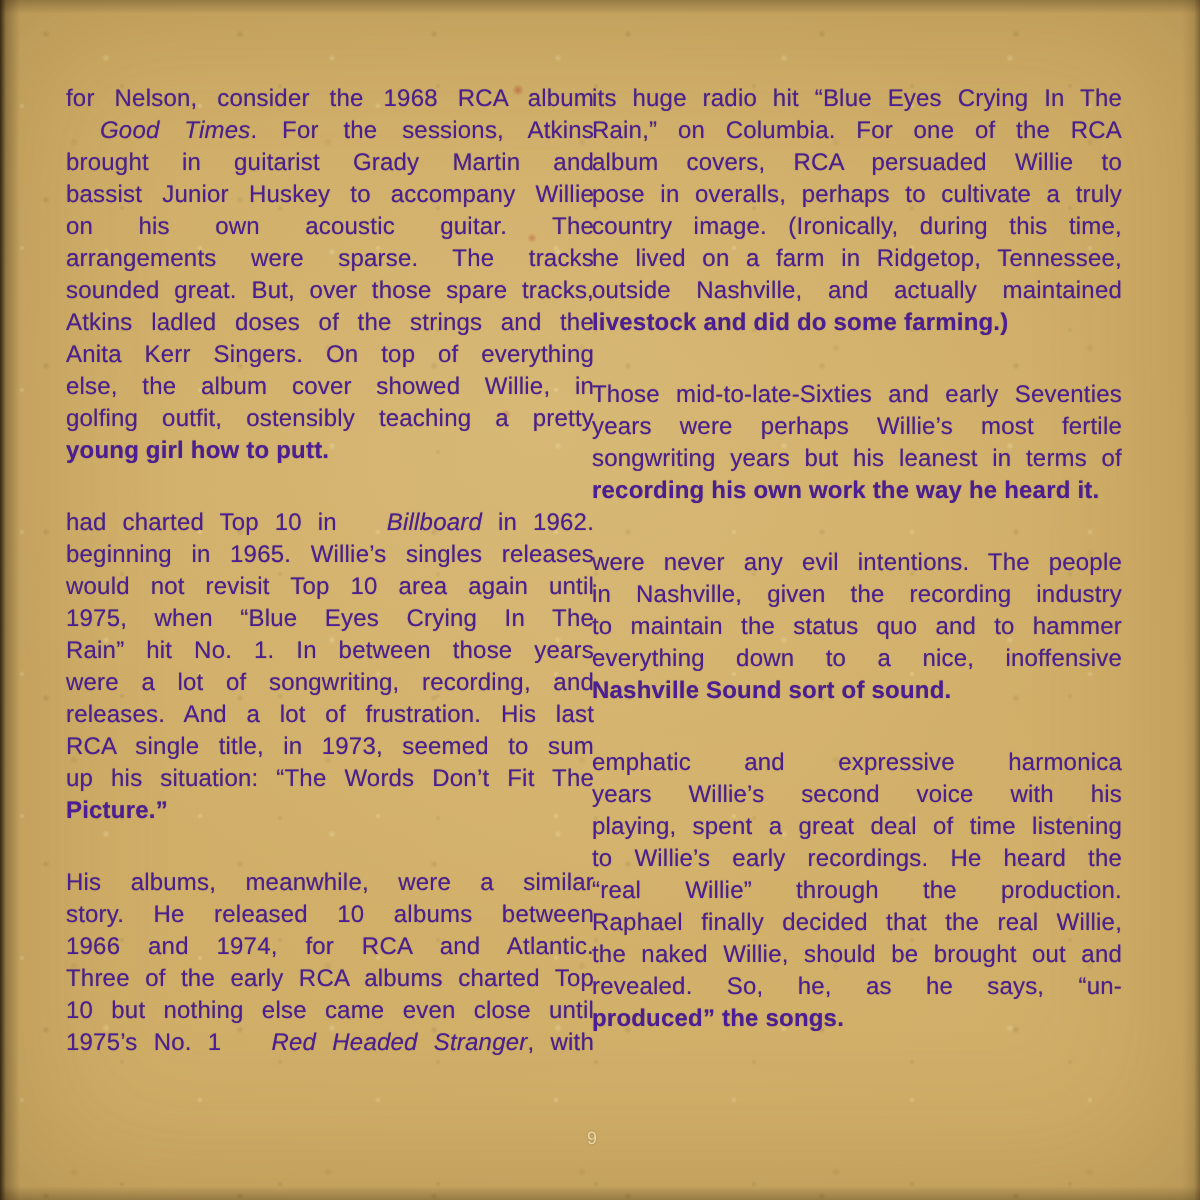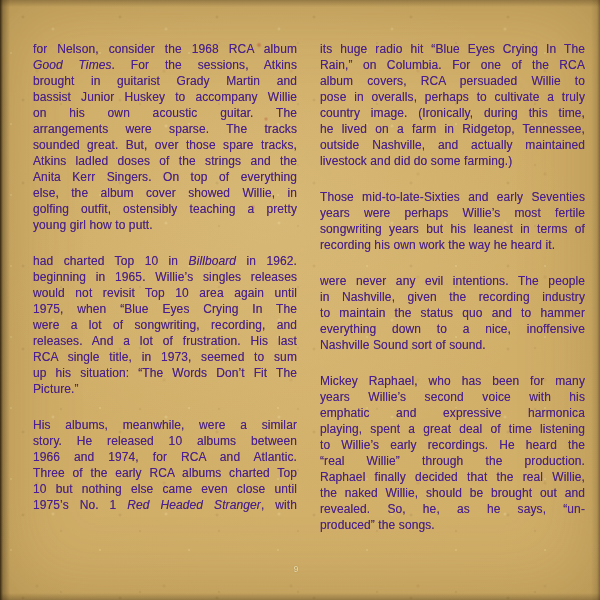--- a/index.html
+++ b/index.html
@@ -44,30 +44,30 @@
   .column {
     position: absolute;
     top: 41px;
     color: #4c1d95;
     font-size: 12px;
     line-height: 16px;
     letter-spacing: 0.1px;
     text-shadow: 0 0 0.5px rgba(85,74,60,0.7);
   }
   .column-left  { left: 33px;  width: 264px; }
-  .column-right { left: 320px; width: 265px; }
+  .column-right { left: 296px; width: 265px; }
   .paragraph { margin: 0 0 20px 0; }
   .line {
     text-align: justify;
     text-align-last: justify;
     height: 16px;
     overflow: hidden;
   }
-  .line.last { text-align-last: left; }
-  .italic { font-style: italic; }
+  .line.last { text-align-last: left; font-weight: bold; }
+  .italic { font-style: italic; margin-left: 17px; }
   .page-number {
     position: absolute;
     left: 287px; top: 564px;
     width: 18px;
     text-align: center;
     font-size: 9px;
     line-height: 11px;
     color: #eadcae;
     text-shadow: 0 0 1px rgba(120,90,40,0.6);
   }
@@ -91,20 +91,21 @@
         <div class="line"><span>Anita Kerr Singers. On top of everything</span></div>
         <div class="line"><span>else, the album cover showed Willie, in</span></div>
         <div class="line"><span>golfing outfit, ostensibly teaching a pretty</span></div>
         <div class="line last"><span>young girl how to putt.</span></div>
       </div>
       <div class="paragraph">
         <div class="line"><span>had charted Top 10 in </span><span class="italic">Billboard</span><span> in 1962.</span></div>
         <div class="line"><span>beginning in 1965. Willie’s singles releases</span></div>
         <div class="line"><span>would not revisit Top 10 area again until</span></div>
         <div class="line"><span>1975, when “Blue Eyes Crying In The</span></div>
+        <div class="line"><span>Rain” hit No. 1. In between those years</span></div>
         <div class="line"><span>were a lot of songwriting, recording, and</span></div>
         <div class="line"><span>releases. And a lot of frustration. His last</span></div>
         <div class="line"><span>RCA single title, in 1973, seemed to sum</span></div>
         <div class="line"><span>up his situation: “The Words Don’t Fit The</span></div>
         <div class="line last"><span>Picture.”</span></div>
       </div>
       <div class="paragraph">
         <div class="line"><span>His albums, meanwhile, were a similar</span></div>
         <div class="line"><span>story. He released 10 albums between</span></div>
         <div class="line"><span>1966 and 1974, for RCA and Atlantic.</span></div>
@@ -131,23 +132,22 @@
         <div class="line last"><span>recording his own work the way he heard it.</span></div>
       </div>
       <div class="paragraph">
         <div class="line"><span>were never any evil intentions. The people</span></div>
         <div class="line"><span>in Nashville, given the recording industry</span></div>
         <div class="line"><span>to maintain the status quo and to hammer</span></div>
         <div class="line"><span>everything down to a nice, inoffensive</span></div>
         <div class="line last"><span>Nashville Sound sort of sound.</span></div>
       </div>
       <div class="paragraph">
-        <div class="line"><span>Mickey Raphael, who has been for many</span></div>
+        <div class="line"><span>emphatic and expressive harmonica</span></div>
         <div class="line"><span>years Willie’s second voice with his</span></div>
-        <div class="line"><span>emphatic and expressive harmonica</span></div>
         <div class="line"><span>playing, spent a great deal of time listening</span></div>
         <div class="line"><span>to Willie’s early recordings. He heard the</span></div>
         <div class="line"><span>“real Willie” through the production.</span></div>
         <div class="line"><span>Raphael finally decided that the real Willie,</span></div>
         <div class="line"><span>the naked Willie, should be brought out and</span></div>
         <div class="line"><span>revealed. So, he, as he says, “un-</span></div>
         <div class="line last"><span>produced” the songs.</span></div>
       </div>
     </div>
   <div class="page-number">9</div>

